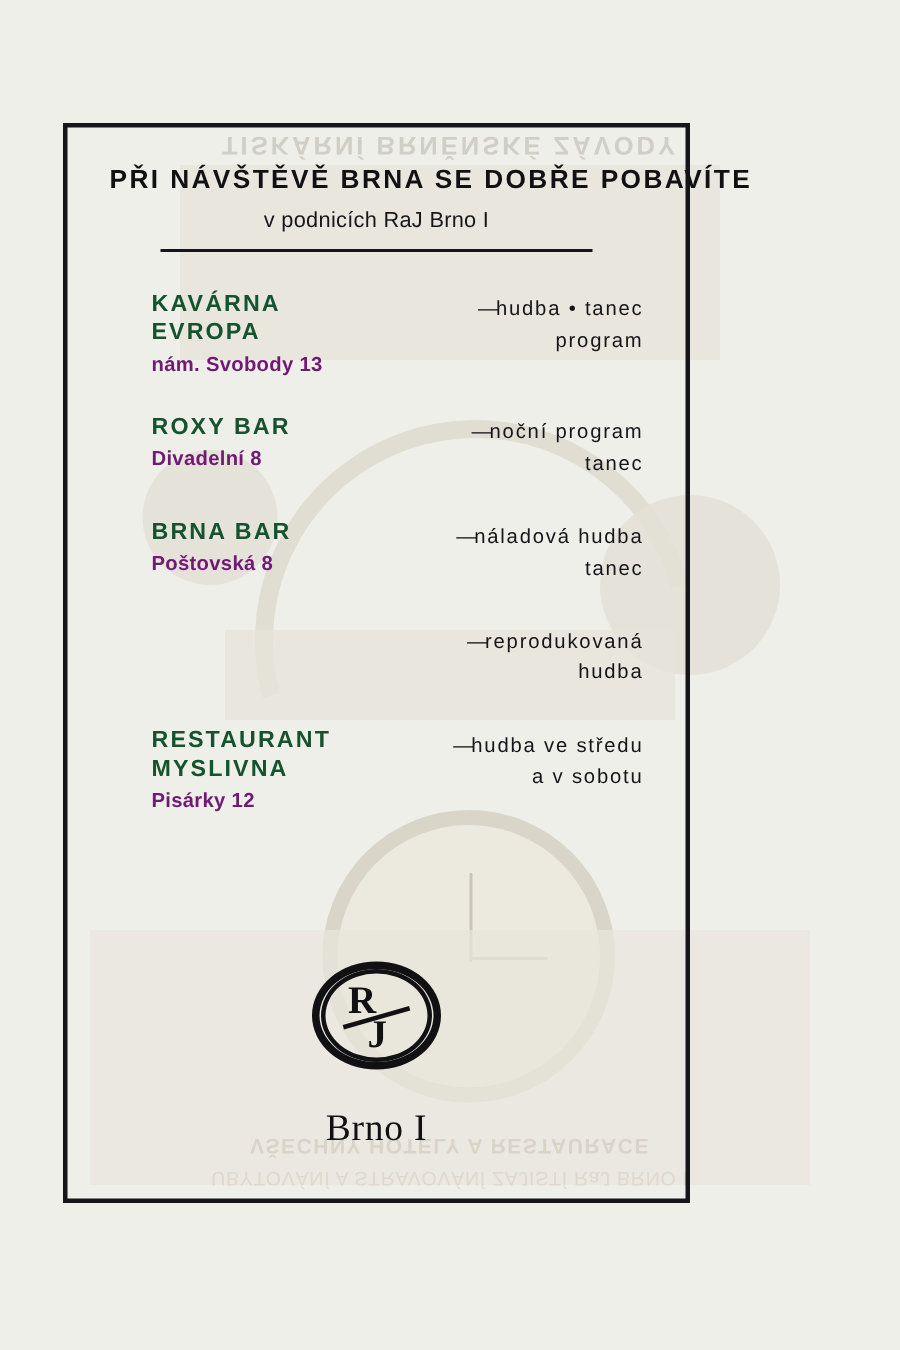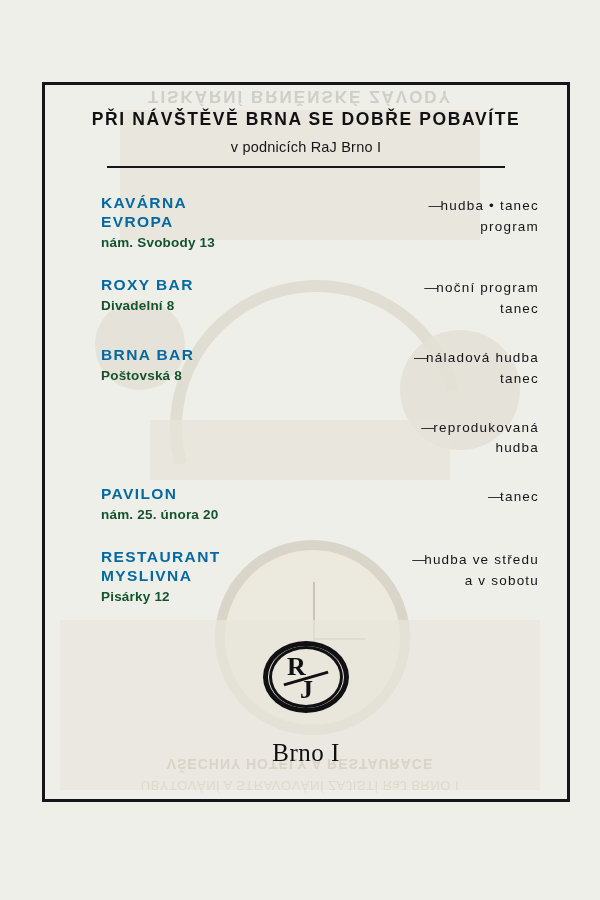--- a/index.html
+++ b/index.html
@@ -116,21 +116,21 @@
     height: 170px;
     background: #e8e6db;
     opacity: .7;
   }
 
   
   .ad-frame {
     position: absolute;
     left: 42px;
     top: 82px;
-    width: 528px;
+    width: 418px;
     height: 720px;
     border: 3px solid #16161a;
     background: transparent;
     box-sizing: border-box;
   }
   .ad-inner {
     position: relative;
     width: 100%;
     height: 100%;
     padding: 24px 28px 0 28px;
@@ -168,28 +168,28 @@
   .venue-left {
     width: 188px;
     flex: 0 0 188px;
     padding-left: 28px;
     box-sizing: border-box;
   }
   .venue-name {
     font-size: 15.5px;
     font-weight: bold;
     letter-spacing: 1.4px;
-    color: #0369a1;
+    color: #14532d;
     line-height: 1.22;
     white-space: pre-line;
   }
   .venue-addr {
     font-size: 13.5px;
     font-weight: bold;
-    color: #14532d;
+    color: #701a75;
     margin-top: 3px;
     letter-spacing: .2px;
   }
   .venue-right {
     flex: 1;
     padding-top: 2px;
   }
   .venue-desc {
     font-size: 13.5px;
     letter-spacing: 1.2px;
@@ -324,29 +324,20 @@
         </div>
       </div>
 
       <div class="venue">
         <div class="venue-right">
           <div class="venue-desc"><span class="dash">—</span><span>reprodukovaná
 hudba</span></div>
         </div>
       </div>
 
-      <div class="venue">
-        <div class="venue-left">
-          <div class="venue-name">PAVILON</div>
-          <div class="venue-addr">nám. 25. února 20</div>
-        </div>
-        <div class="venue-right">
-          <div class="venue-desc"><span class="dash">—</span><span>tanec</span></div>
-        </div>
-      </div>
 
       <div class="venue">
         <div class="venue-left">
           <div class="venue-name">RESTAURANT
 MYSLIVNA</div>
           <div class="venue-addr">Pisárky  12</div>
         </div>
         <div class="venue-right">
           <div class="venue-desc"><span class="dash">—</span><span>hudba ve středu
 a v sobotu</span></div>

